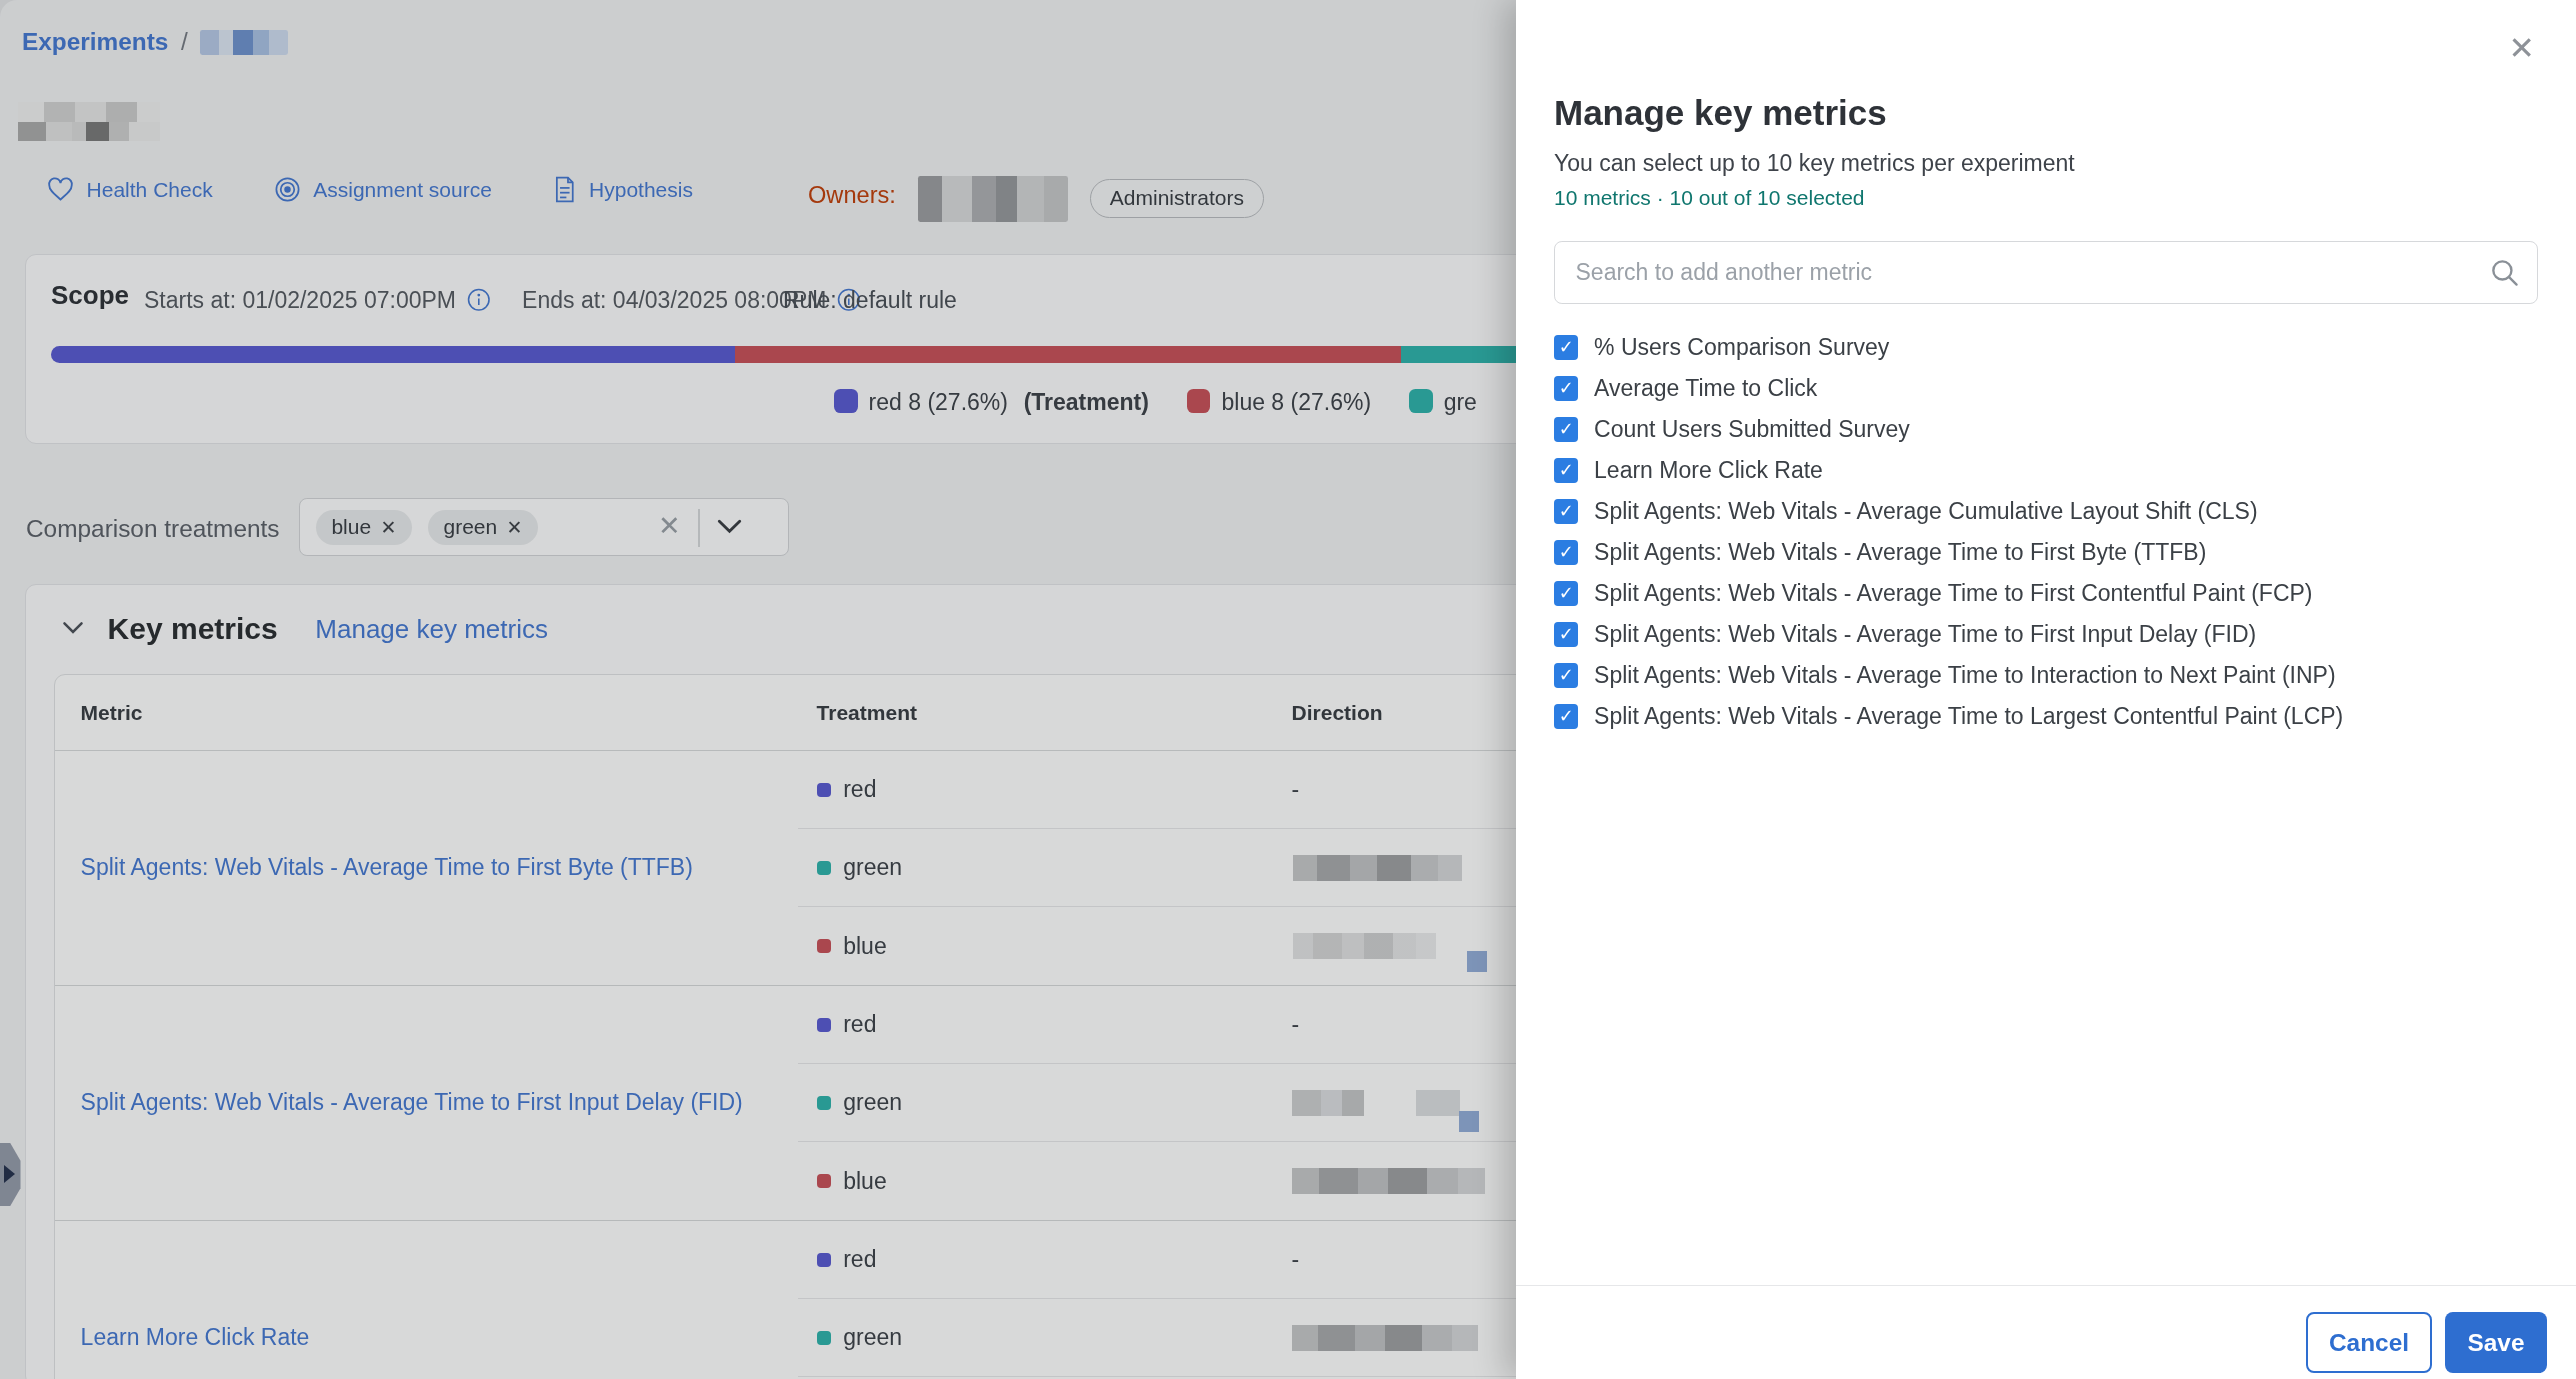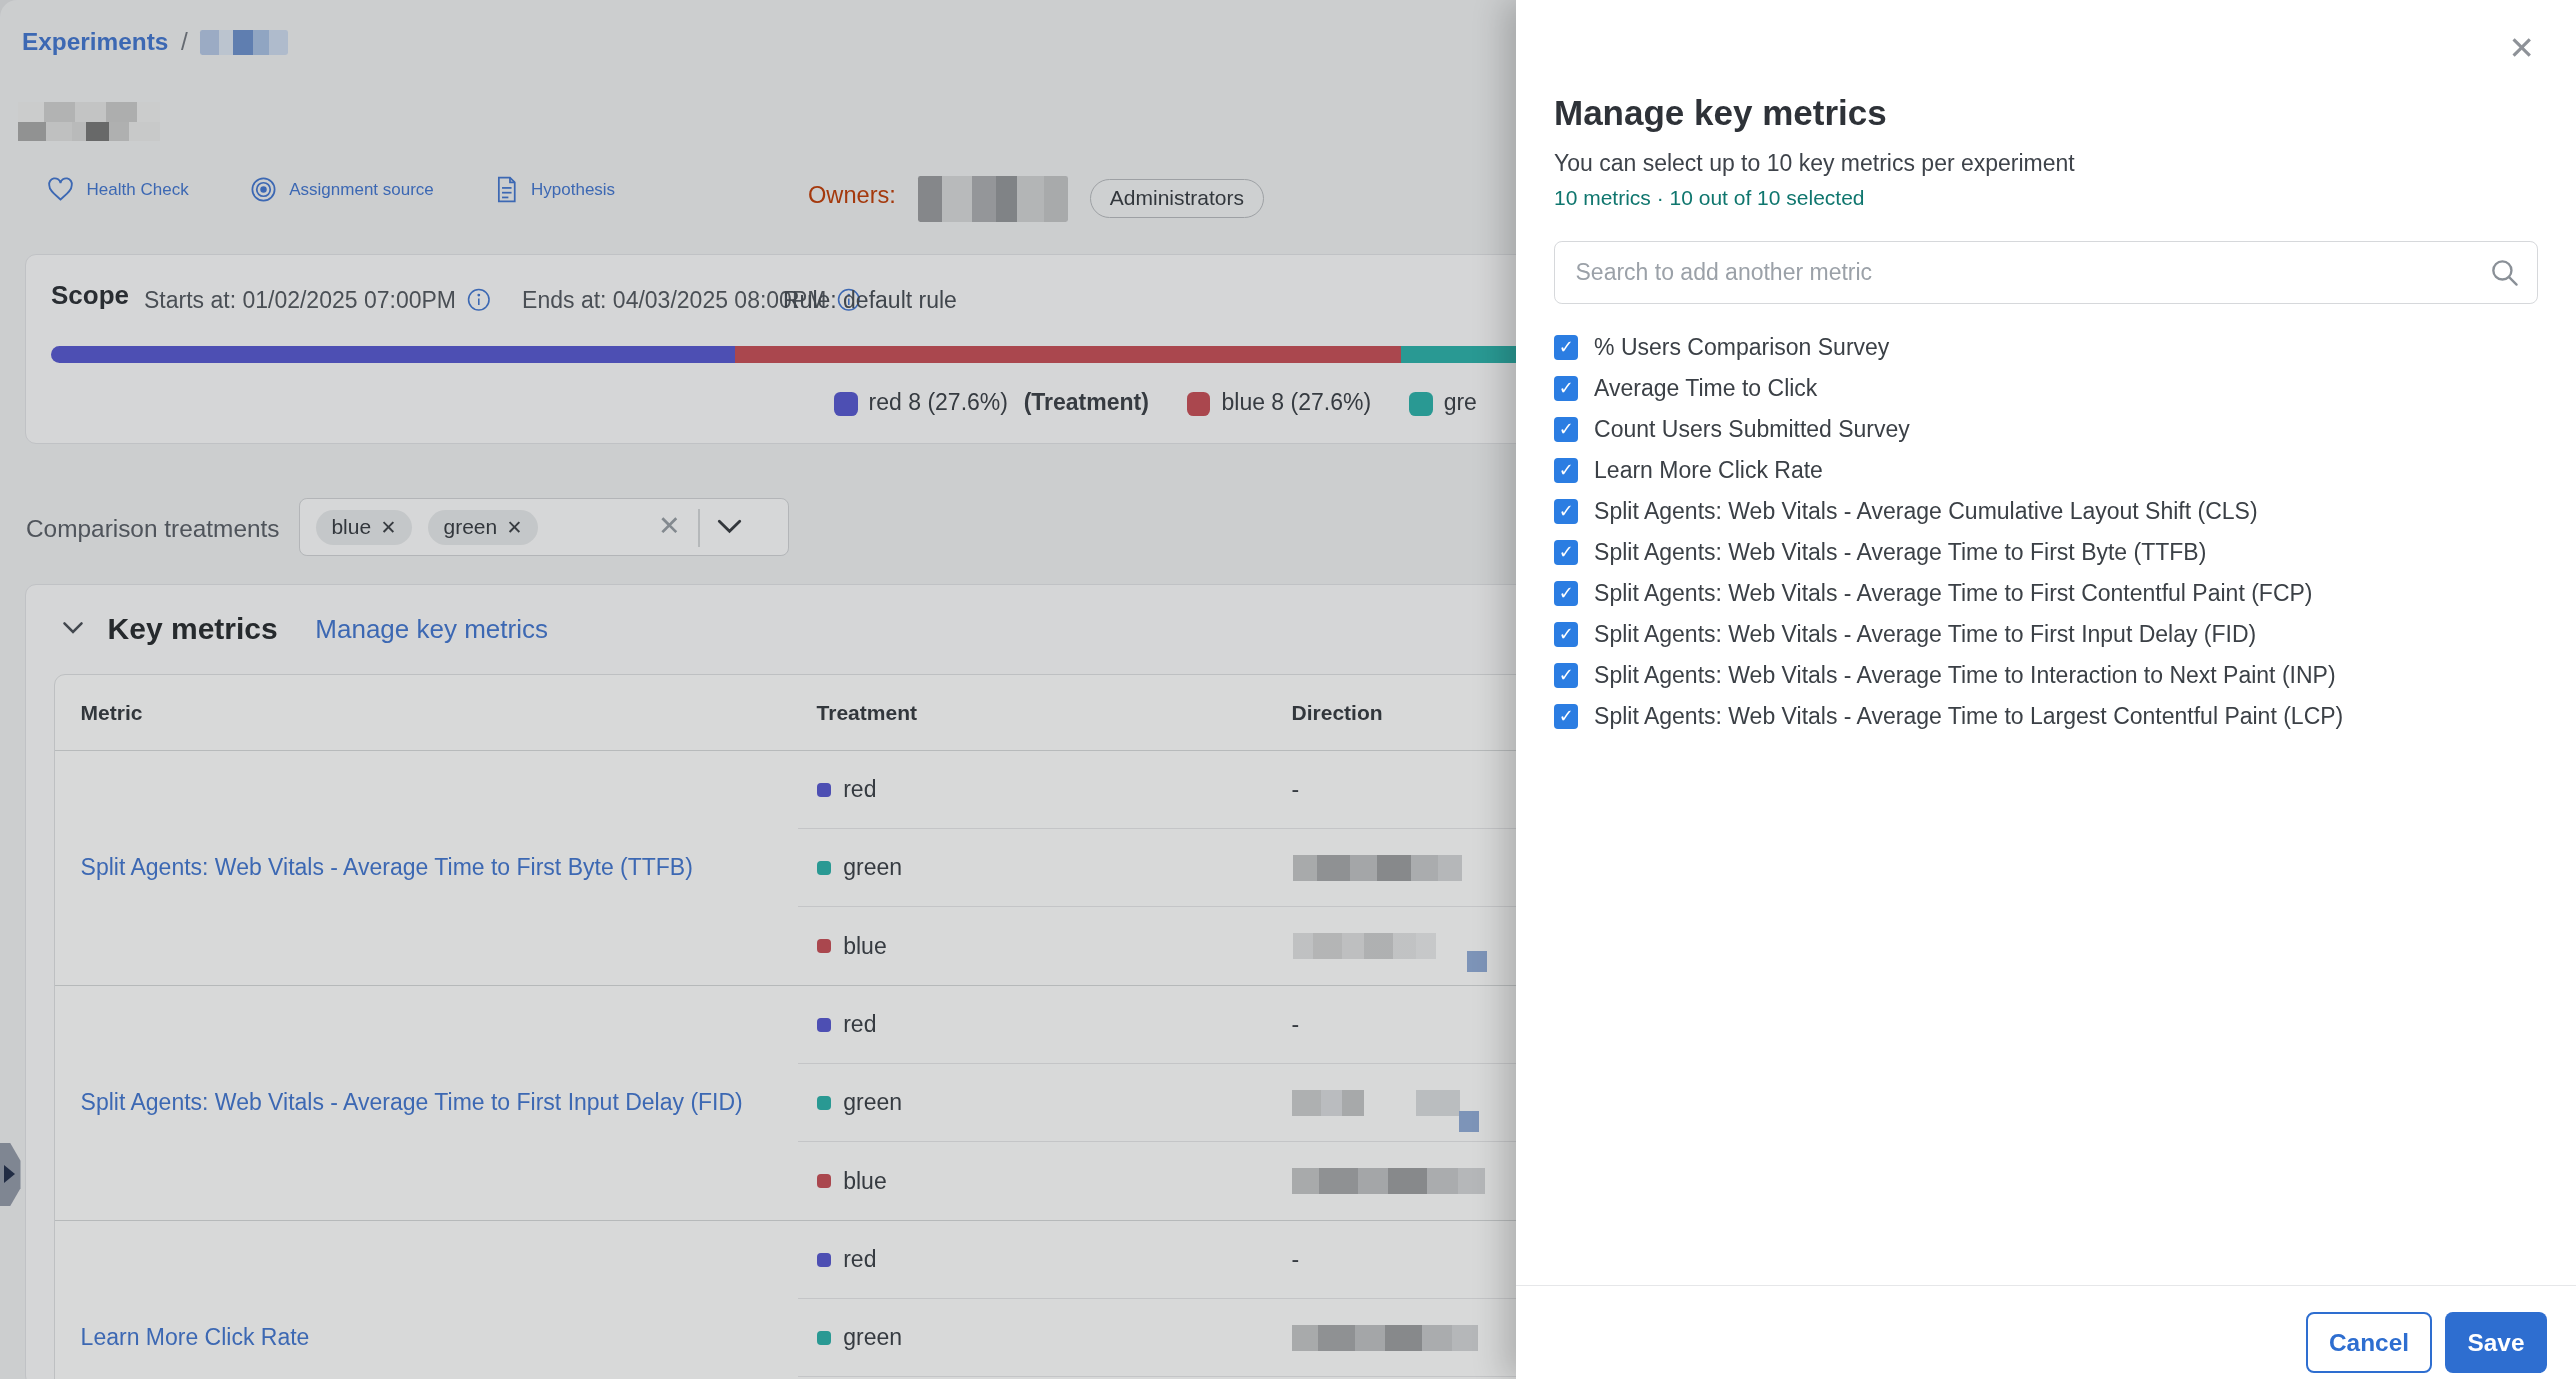--- a/index.html
+++ b/index.html
@@ -16,21 +16,21 @@
   .crumb-redacted { width:88px; height:25px; border-radius:2.4px;
       background:linear-gradient(90deg,#b7c9e6 0 22%,#dde6f4 22% 38%,#6f93cf 38% 60%,#aac2e4 60% 78%,#cfdcf0 78% 100%); }
 
   .title-redacted { position:absolute; left:18px; top:102px; width:142px; height:39px; }
   .title-redacted .r1 { height:19.7px;
       background:linear-gradient(90deg,#f0f0f0 0 18%,#d2d2d2 18% 40%,#e6e6e6 40% 62%,#cccccc 62% 84%,#f0f0f0 84% 100%); }
   .title-redacted .r2 { height:19.7px;
       background:linear-gradient(90deg,#ababab 0 20%,#e2e2e2 20% 38%,#dadada 38% 48%,#7a7a7a 48% 64%,#cfcfcf 64% 78%,#ececec 78% 100%); }
 
   .meta-row { position:absolute; left:47px; top:176px; display:flex; align-items:center; gap:61px; }
-  .nav-link { display:flex; align-items:center; gap:12.6px; color:#4679d2; font-size:17px; cursor:pointer; }
+  .nav-link { display:flex; align-items:center; gap:12.6px; color:#4679d2; font-size:21px; cursor:pointer; }
   .nav-link svg { display:block; }
 
   .owners-wrap { position:absolute; left:808px; top:176px; display:flex; align-items:flex-start; gap:22px; }
   .owners-label { font-size:23.6px; font-weight:400; color:#c2410c; padding-top:6.3px; }
   .owners-redacted { width:150px; height:46px; border-radius:2.4px;
       background:linear-gradient(90deg,#9c9ea1 0 16%,#d9dadc 16% 36%,#aeb0b3 36% 52%,#97999c 52% 66%,#d3d4d6 66% 84%,#c6c7c9 84% 100%); }
   .owners-badge { margin-top:3.1px; font-size:21px; color:#3a3e45; background:#f4f5f6; border:1.6px solid #b9bcc0;
       border-radius:786px; padding:6.3px 19px; }
 
   
@@ -40,21 +40,21 @@
   .scope-meta { position:absolute; left:118px; top:31.5px; display:flex; align-items:center; font-size:23px; color:#565b62; }
   .scope-meta .info { margin:0 31.5px 0 11px; display:flex; }
   .scope-rule { position:absolute; left:757px; top:31.5px; font-size:23px; color:#4b5058; }
   .scope-bar { position:absolute; left:25px; top:91px; width:2469px; height:16.5px; border-radius:9.4px 0 0 9.4px;
       overflow:hidden; display:flex; }
   .seg-red   { width:684px; background:#5a5bd2; }
   .seg-blue  { width:666px; background:#c9525a; }
   .seg-green { flex:1;      background:#2fb3ac; }
   .scope-legend { position:absolute; left:808px; top:134px; display:flex; align-items:center; gap:38px;
       font-size:23px; color:#3e434a; white-space:nowrap; }
-  .legend-item { display:flex; align-items:flex-end; gap:11px; }
+  .legend-item { display:flex; align-items:flex-start; gap:11px; }
   .swatch { width:23.6px; height:23.6px; border-radius:6.3px; }
   .sw-red { background:#5a5bd2; } .sw-blue { background:#c9525a; } .sw-green { background:#2fb3ac; }
   .legend-suffix { font-weight:700; margin-left:4.7px; }
 
   
   .cmp-label { position:absolute; left:26px; top:515px; font-size:24.4px; color:#5c6169; }
   .cmp-box { position:absolute; left:299px; top:498px; width:490px; height:58px; background:#fdfdfe;
       border:1.6px solid #d3d5d8; border-radius:7.9px; }
   .cmp-chips { position:absolute; left:15.7px; top:0; height:100%; display:flex; align-items:center; gap:15.7px; }
   .chip { display:flex; align-items:center; gap:9.4px; background:#e8eaec; border-radius:786px;

